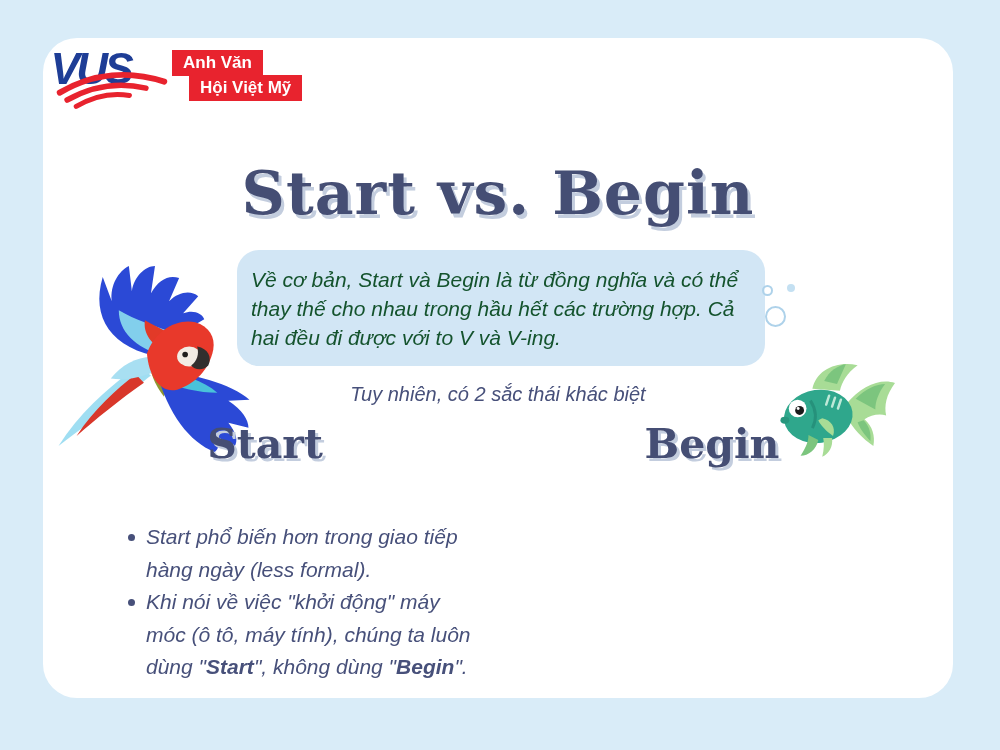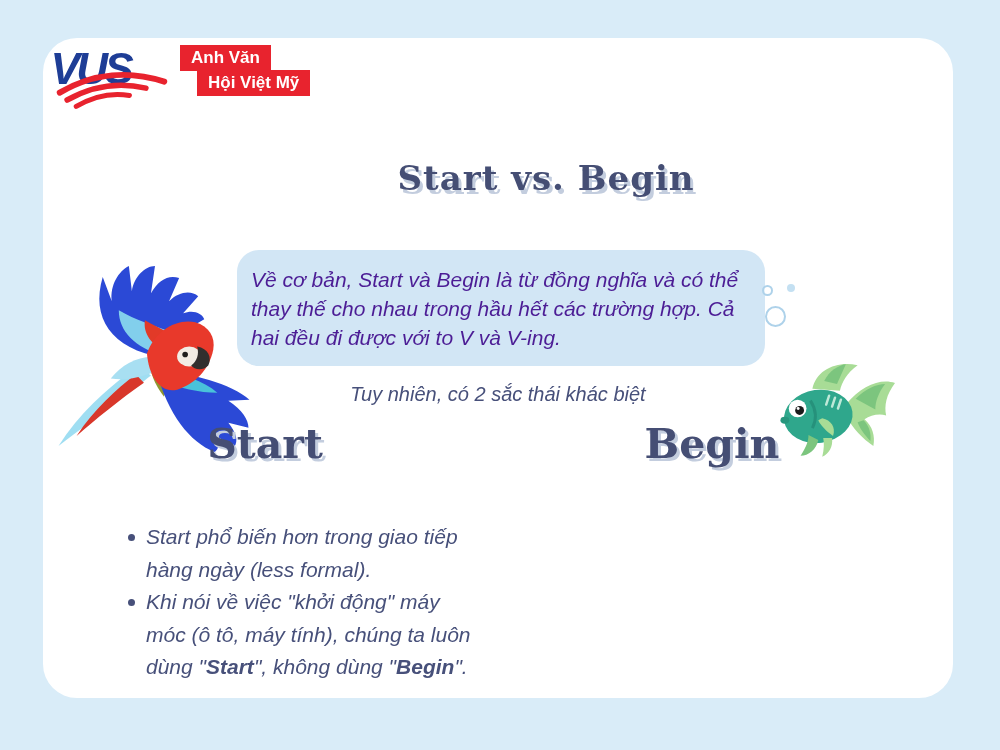--- a/index.html
+++ b/index.html
@@ -10,51 +10,50 @@
     position: relative; width: 1000px; height: 750px;
     background: #d9ecf8; overflow: hidden;
   }
   .card {
     position: absolute; left: 43px; top: 38px;
     width: 910px; height: 660px;
     background: #ffffff; border-radius: 34px;
   }
 
   
-  .logo { position: absolute; left: 52px; top: 45px; display: flex; gap: 8px; }
+  .logo { position: absolute; left: 52px; top: 45px; display: flex; }
   .logo svg { display: block; }
-  .badge { }
+  .badge { margin-top: 5px; }
   .badge-row {
     display: block; width: fit-content;
     background: #e8232e; color: #ffffff;
     font-weight: bold; font-size: 17px; line-height: 1;
     padding: 4px 11px 5px 11px;
   }
   .badge-row.second { margin-left: 17px; margin-top: -1px; }
 
   
   .title {
     position: absolute; left: 43px; top: 158px; width: 910px;
     text-align: center;
     font-family: "DejaVu Serif", "Liberation Serif", serif;
-    font-weight: bold; font-size: 34px; letter-spacing: 1px;
+    font-weight: bold; font-size: 60px; letter-spacing: 1px;
     color: #454e74;
     text-shadow: 3px 4px 0 #c3cdde;
-    margin-left: 48px;
   }
 
   
   .intro-bubble {
     position: absolute; left: 237px; top: 250px; width: 528px; min-height: 106px;
     background: #d2e6f5; border-radius: 22px;
     padding: 15px 18px 14px 14px;
   }
   .intro-bubble p {
     font-style: italic; font-size: 21px; line-height: 29px;
-    color: #4c1d95;
+    color: #14532d;
   }
   .bubble-decor { position: absolute; border-radius: 50%; }
   .bubble-1 { left: 762px; top: 285px; width: 11px; height: 11px;
               border: 2px solid #aed2ea; background: rgba(255,255,255,.55); }
   .bubble-2 { left: 787px; top: 284px; width: 8px; height: 8px;
               background: #c4e0f2; }
   .bubble-3 { left: 765px; top: 306px; width: 21px; height: 21px;
               border: 2.5px solid #aed2ea; background: rgba(255,255,255,.55); }
 
   

